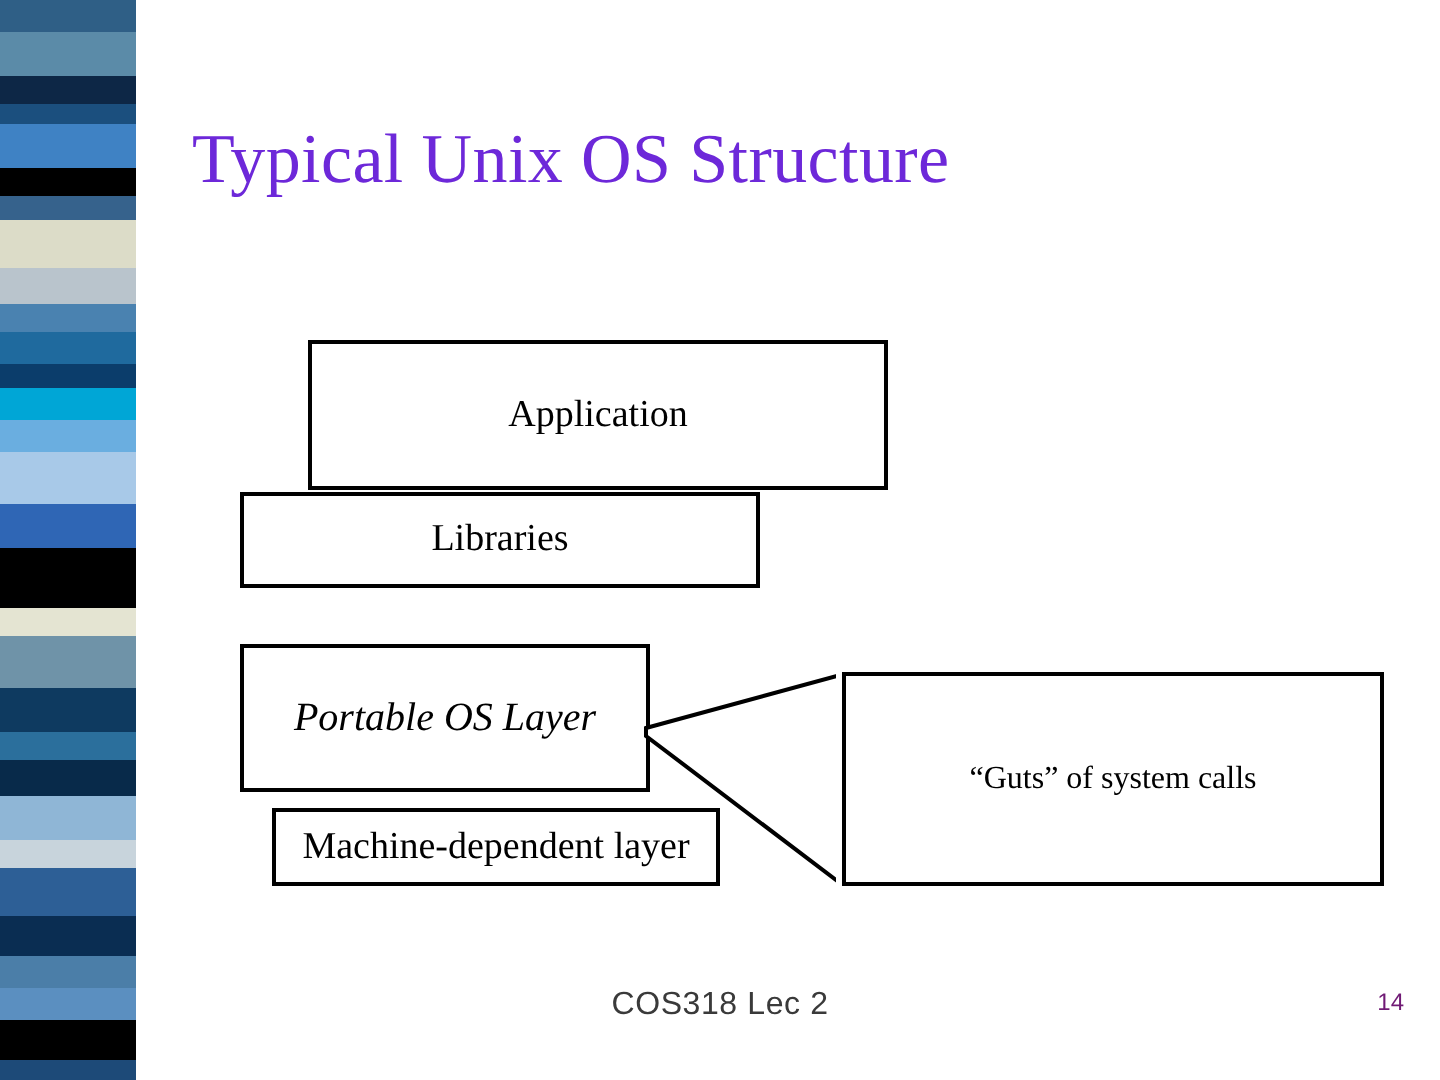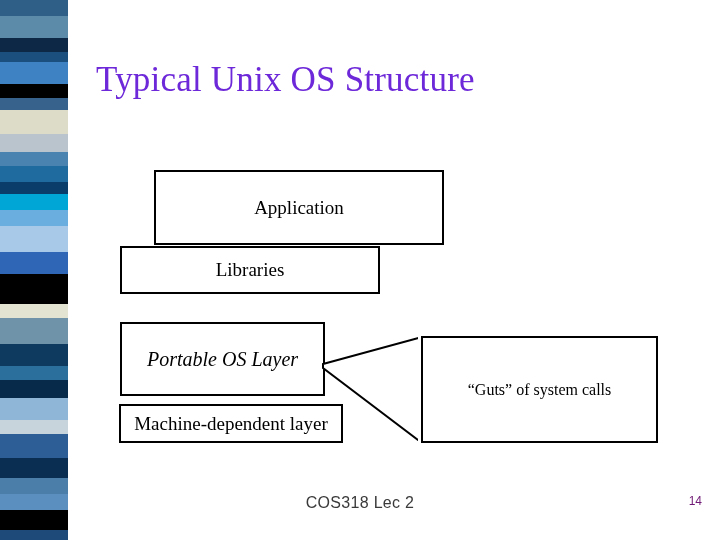--- a/index.html
+++ b/index.html
@@ -73,31 +73,31 @@
   }
   #box-portable {
     left: 120px;
     top: 322px;
     width: 205px;
     height: 74px;
     font-size: 20px;
     font-style: italic;
   }
   #box-machine {
-    left: 119px;
+    left: 136px;
     top: 404px;
     width: 224px;
     height: 39px;
     font-size: 19px;
   }
   
   #box-guts {
     left: 421px;
     top: 336px;
-    width: 237px;
+    width: 271px;
     height: 107px;
     font-size: 16px;
     flex-direction: column;
     justify-content: center;
     line-height: 1.45;
   }
   #box-guts .gline {
     display: block;
     text-align: center;
     white-space: nowrap;

